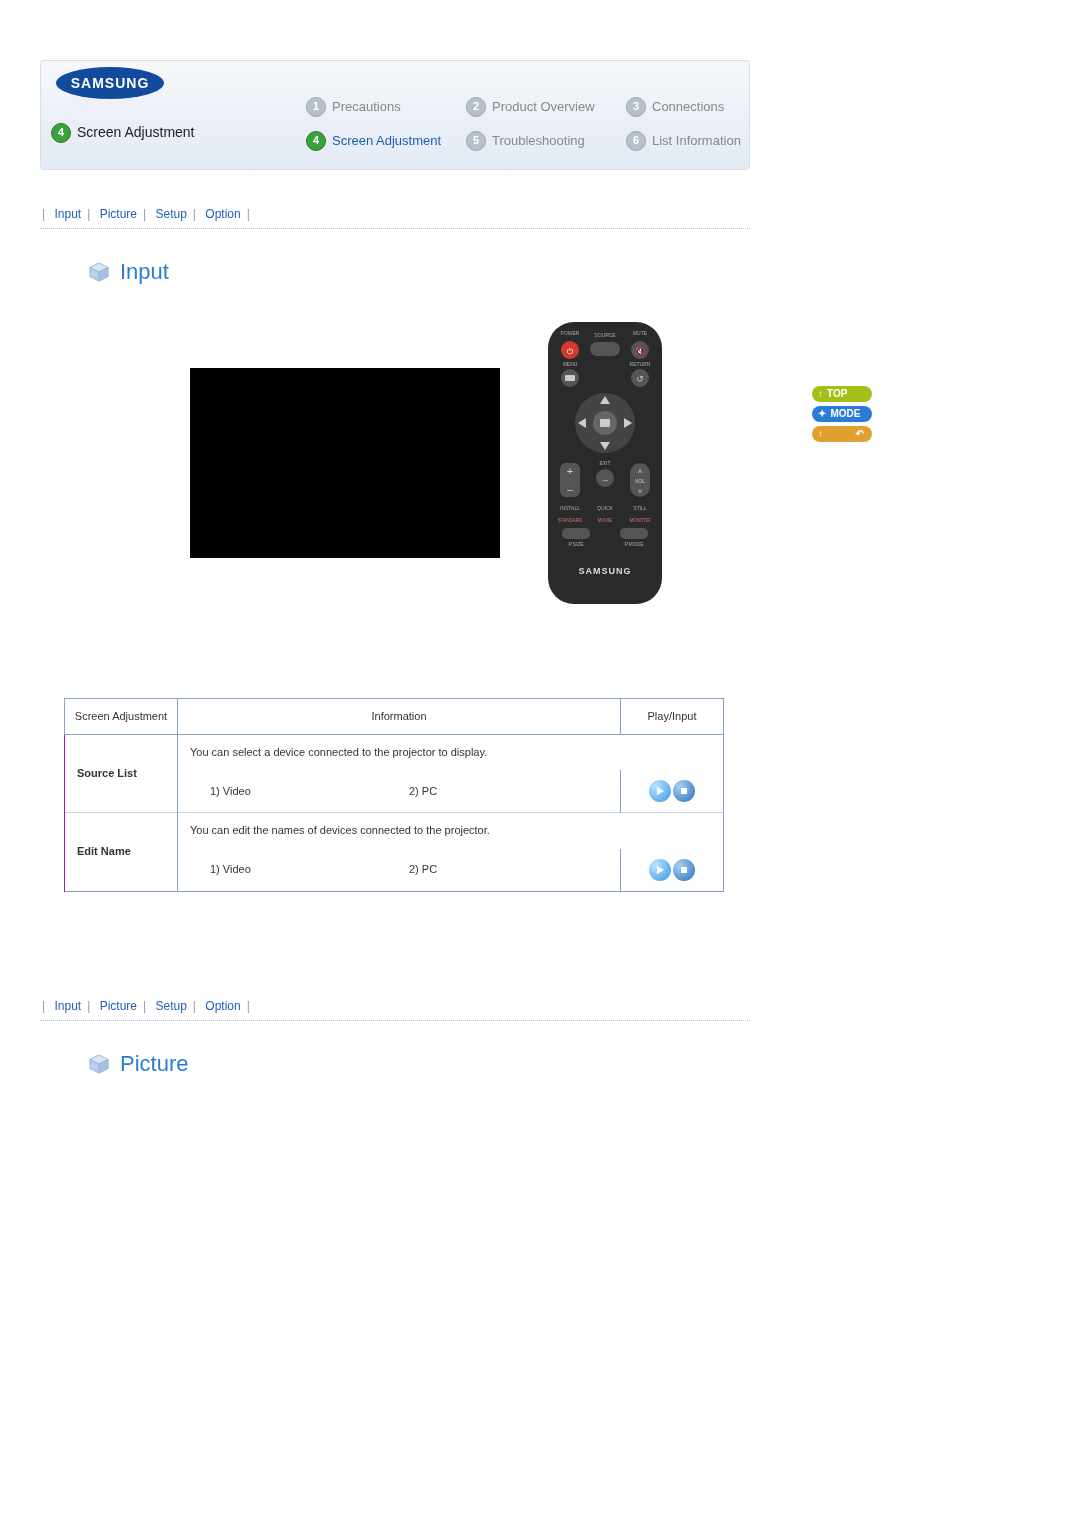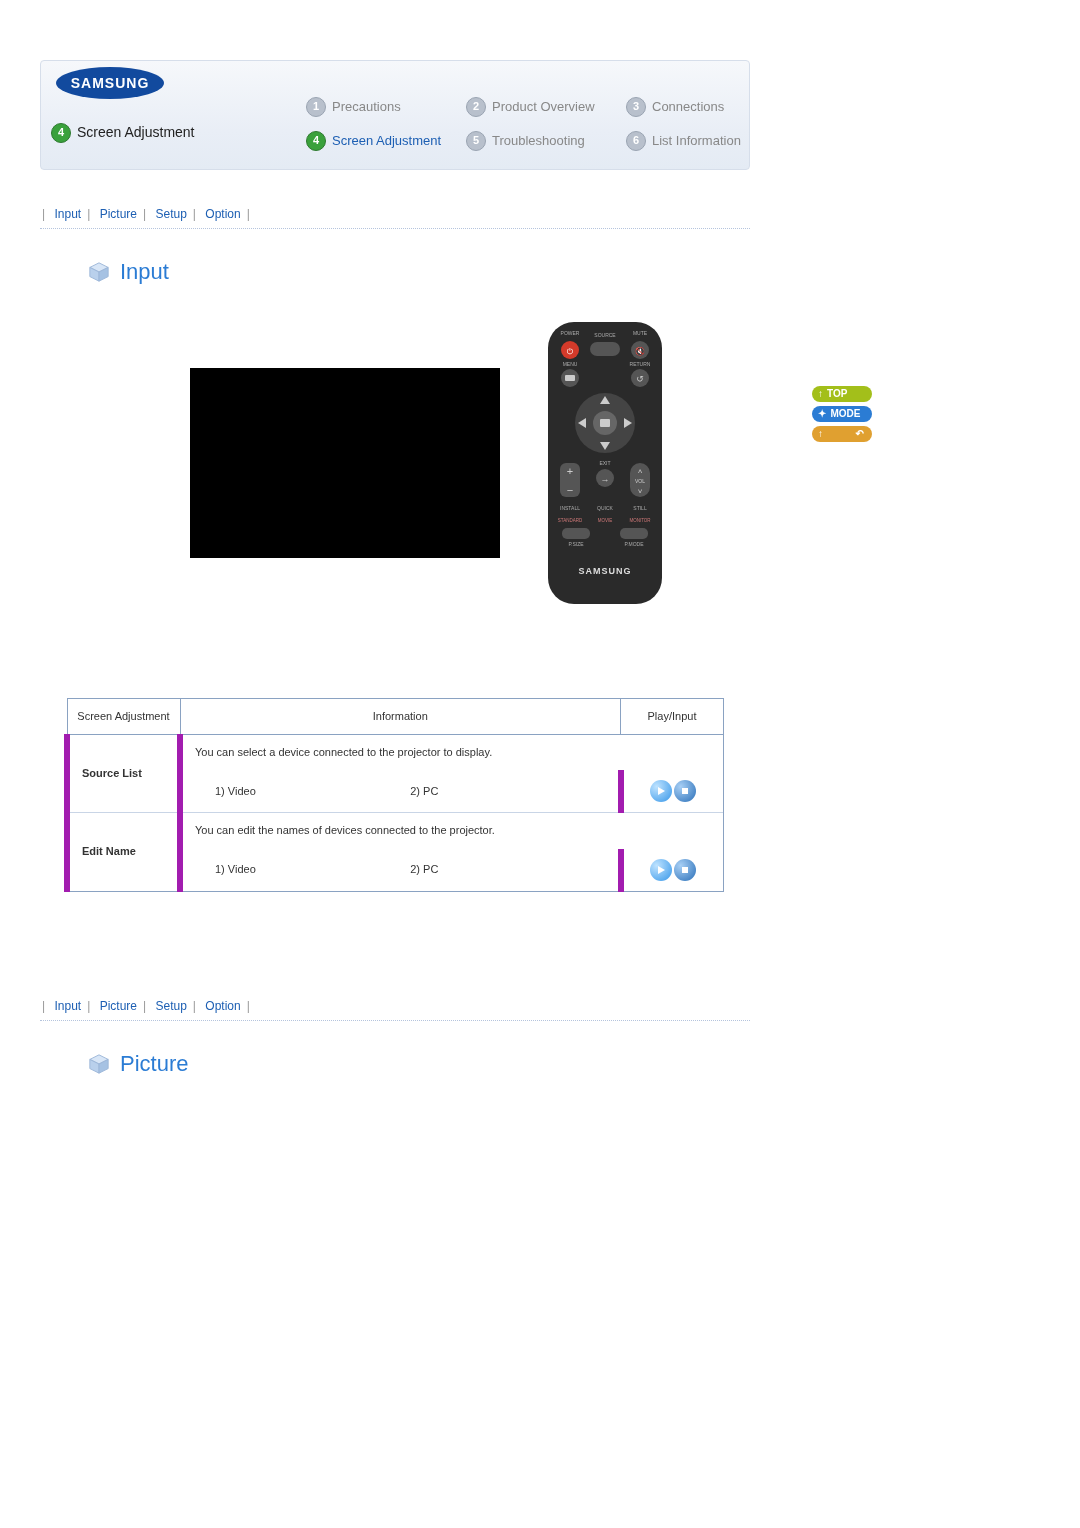--- a/index.html
+++ b/index.html
@@ -187,21 +187,21 @@
   }
   table.func th {
     border:1px solid #8aa2c2;
     background:#fff;
     font-weight:normal;
     color:#333;
     padding:10px 6px;
   }
   table.func td {
     border-top:1px solid #c9d5e6;
-    border-left:6px solid #a21caf;
+    border-left:1px solid #a21caf;
     border-right:1px solid #8aa2c2;
     padding:10px 12px;
     vertical-align:middle;
   }
   table.func td.noline { border-top:none; }
   .row-label { font-weight:bold;}
   .playstop {
     display:flex;gap:2px;justify-content:center;
   }
   .btncircle {

